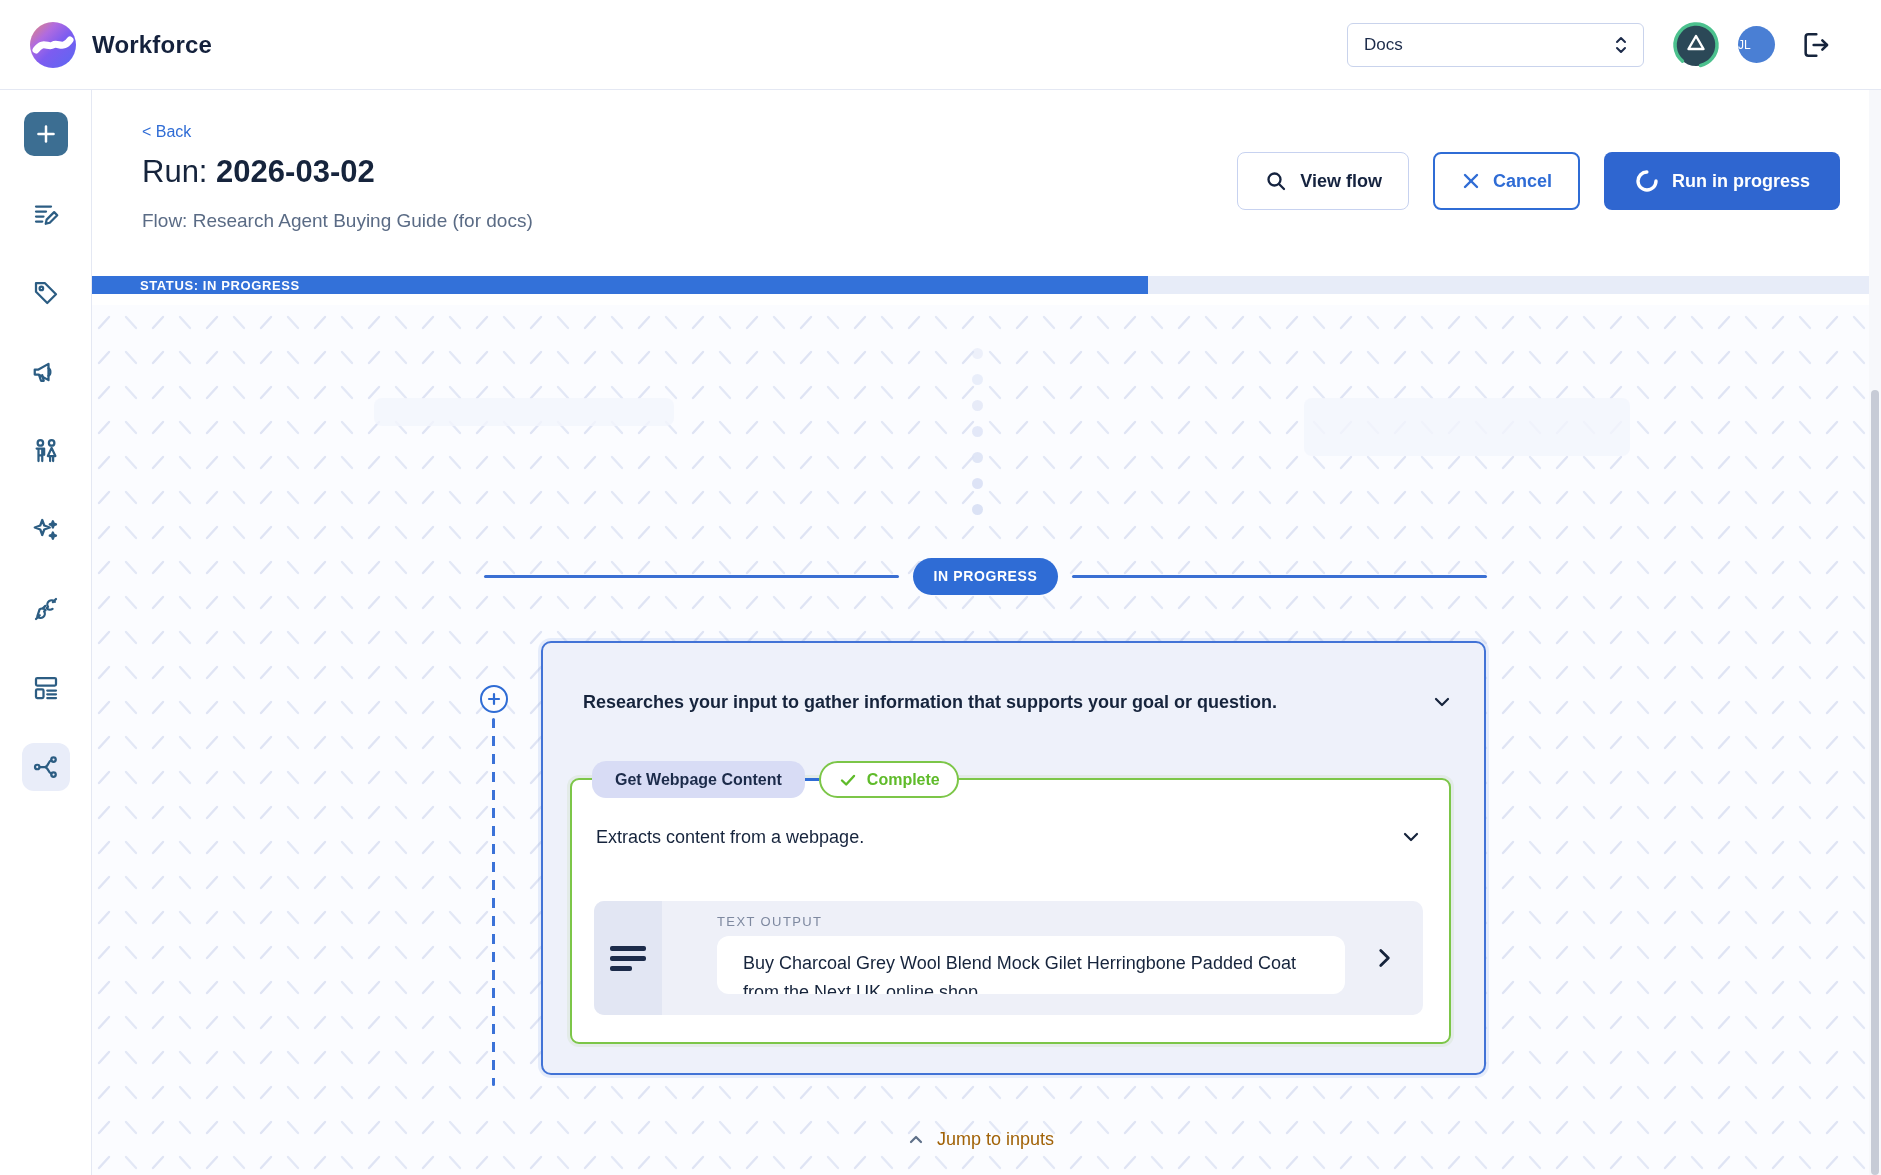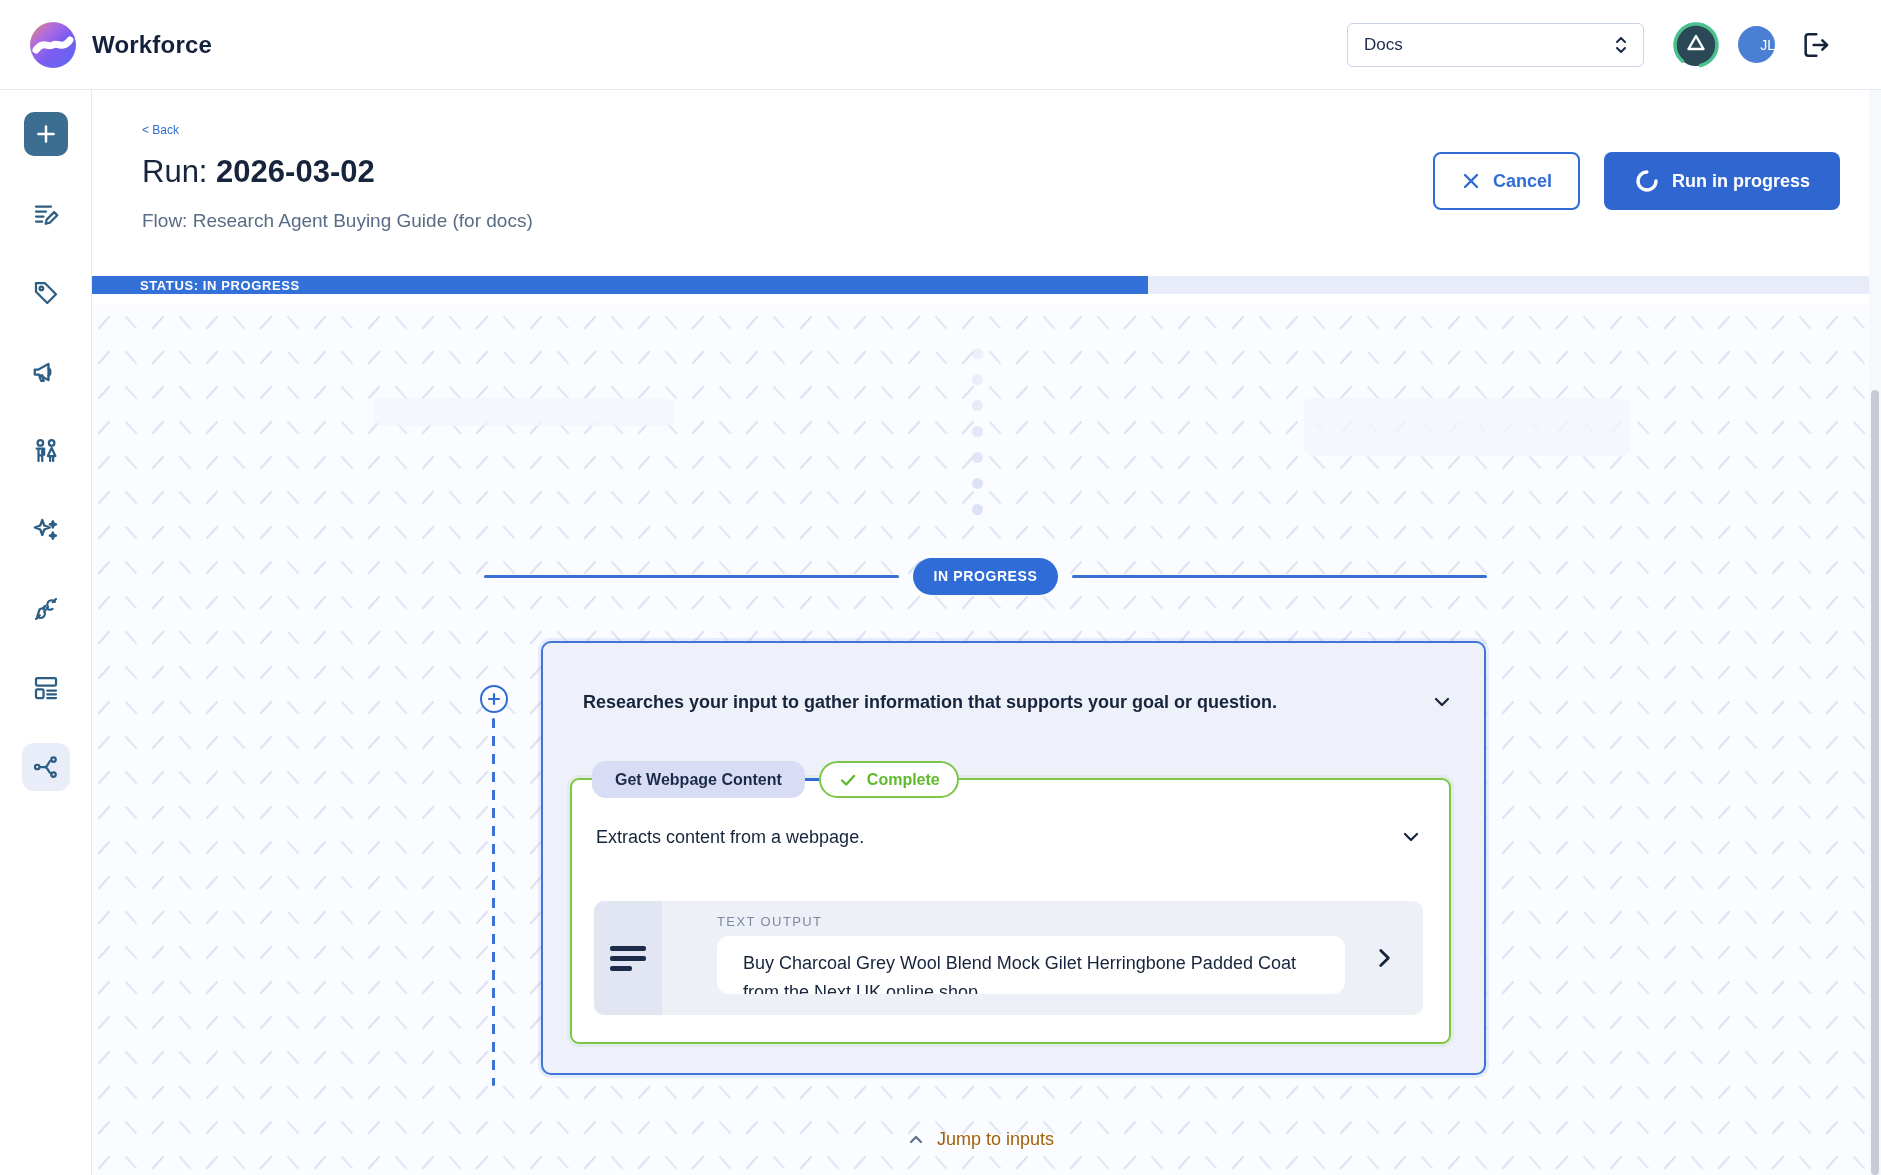--- a/index.html
+++ b/index.html
@@ -11,36 +11,36 @@
     border-bottom:1px solid #e4e8f3; display:flex; align-items:center; z-index:30; }
   .logo { width:46px; height:46px; border-radius:50%; margin-left:30px; position:relative; overflow:hidden;
     background:linear-gradient(135deg,#e48a70 0%,#b06be0 30%,#7d5cf0 55%,#5a68f2 100%); }
   .logo svg { position:absolute; inset:0; }
   .brand { font-size:24px; font-weight:700; color:#14213c; margin-left:16px; letter-spacing:.2px; }
   .header-right { margin-left:auto; display:flex; align-items:center; margin-right:50px; }
   .ws-select { width:297px; height:44px; border:1px solid #c9d3ec; border-radius:6px; background:#fff;
     display:flex; align-items:center; padding:0 14px 0 16px; font-size:17px; color:#1c2b4a; cursor:pointer; }
   .ws-select .updown { margin-left:auto; }
   .drive-badge { width:48px; height:48px; margin-left:28px; position:relative; cursor:pointer; }
-  .avatar { width:37px; height:37px; border-radius:50%; background:#4a7fd4; color:#fff; font-size:14px;
-    display:flex; align-items:center; justify-content:flex-end; margin-left:18px; cursor:pointer; font-weight:400; }
+  .avatar { width:37px; height:37px; border-radius:50%; background:#4a7fd4; color:#fff; font-size:12px;
+    display:flex; align-items:center; justify-content:flex-start; margin-left:18px; cursor:pointer; font-weight:400; }
   .logout { margin-left:24px; cursor:pointer; display:flex; }
 
   
   .sidebar { position:absolute; left:0; top:90px; width:92px; height:1085px; background:#fff;
     border-right:1px solid #e4e8f3; display:flex; flex-direction:column; align-items:center; padding-top:22px; z-index:20; }
   .sb-btn { width:48px; height:48px; display:flex; align-items:center; justify-content:center;
     border-radius:12px; margin-bottom:31px; cursor:pointer; }
   .sb-plus { width:44px; height:44px; border-radius:10px; background:#3c6e92; margin-bottom:34px; }
   .sb-active { background:#e9edf9; }
 
   
   .main { position:absolute; left:92px; top:90px; width:1789px; height:1085px; }
   .page-head { position:relative; height:186px; background:#fff; }
-  .back-link { position:absolute; left:50px; top:33px; color:#2f6cd5; font-size:12px; cursor:pointer; }
+  .back-link { position:absolute; left:50px; top:33px; color:#2f6cd5; font-size:16px; cursor:pointer; }
   .run-title { position:absolute; left:50px; top:64px; font-size:31px; font-weight:400; color:#16243c; }
   .run-title b { font-weight:700; }
   .flow-sub { position:absolute; left:50px; top:120px; font-size:19px; color:#5a6b85; }
   .head-actions { position:absolute; right:41px; top:62px; display:flex; gap:24px; }
   .btn { height:58px; display:flex; align-items:center; justify-content:center; gap:12px;
     border-radius:8px; font-size:18px; font-weight:700; cursor:pointer; padding:0 26px; background:#fff; }
   .btn-viewflow { border:1px solid #c7d2f0; color:#15233f; }
   .btn-cancel  { border:2px solid #2f6cd5; color:#2f6cd5; }
   .btn-run     { background:#2f66d0; color:#fff; border:none; padding:4px 30px; }
   @keyframes spin { to { transform:rotate(360deg); } }
@@ -232,20 +232,29 @@
 <div class="main">
 
   <div class="page-head">
     <div class="back-link">&lt; Back</div>
     <div class="run-title">
       <span>Run:</span> <b>2026-03-02</b>
     </div>
     <div class="flow-sub">Flow: Research Agent Buying Guide (for docs)</div>
 
     <div class="head-actions">
+      <div class="btn btn-viewflow">
+        <span>
+          <svg width="24" height="24" viewBox="0 0 24 24" fill="none" stroke="#15233f" stroke-width="2.3" stroke-linecap="round">
+            <circle cx="10.5" cy="10.5" r="6"></circle>
+              <path d="M15 15 L20 20"></path>
+          </svg>
+        </span>
+        <span>View flow</span>
+      </div>
       <div class="btn btn-cancel">
         <span>
           <svg width="20" height="20" viewBox="0 0 20 20" stroke="#2f6cd5" stroke-width="2.4" stroke-linecap="round">
             <path d="M4 4 L16 16"></path>
               <path d="M16 4 L4 16"></path>
           </svg>
         </span>
         <span>Cancel</span>
       </div>
       <div class="btn btn-run">

